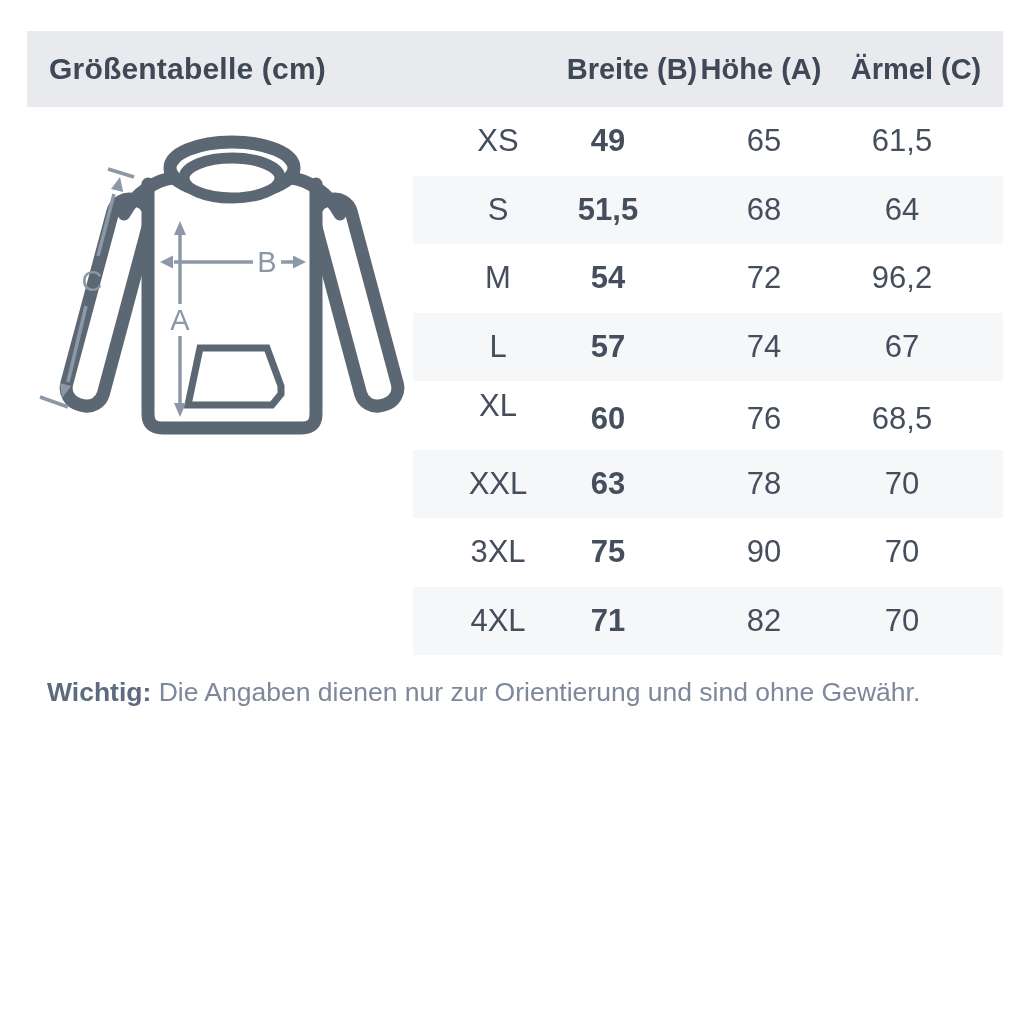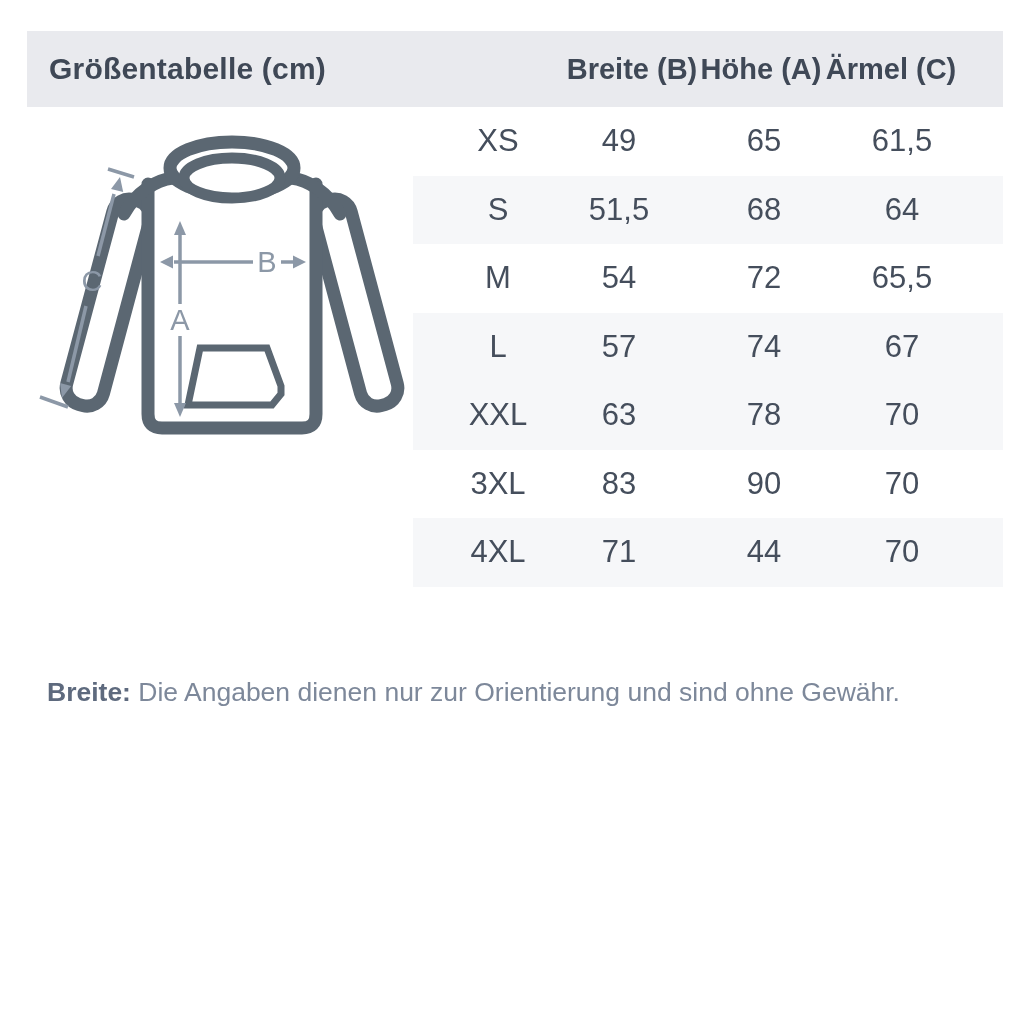--- a/index.html
+++ b/index.html
@@ -10,30 +10,30 @@
   
   .band{position:absolute;left:27px;top:31px;width:976px;height:76px;background:#e9eaee;}
   .band-title{
     position:absolute;left:22px;top:0;height:100%;display:flex;align-items:center;
     font-size:30px;font-weight:bold;color:#3f4856;letter-spacing:0.2px;
   }
   .col-head{
     position:absolute;top:0;height:100%;display:flex;align-items:center;
     transform:translateX(-50%);font-size:29px;font-weight:bold;color:#3f4856;white-space:nowrap;
   }
-  .ch-b{left:557px;margin-left:48px;} .ch-a{left:734px;} .ch-c{left:864px;}
+  .ch-b{left:557px;margin-left:48px;} .ch-a{left:734px;} .ch-c{left:889px;}
   
   .rows{position:absolute;left:413px;top:107px;width:590px;}
   .row{position:relative;width:590px;height:68.5px;}
   .row.striped{background:#f6f7f9;}
   .cell{
     position:absolute;top:0;bottom:0;display:flex;align-items:center;
     transform:translateX(-50%);font-size:31px;color:#454e5c;white-space:nowrap;
   }
-  .c1{left:85px;} .c2{left:206px;} .c3{left:351px;} .c4{left:489px;text-align:right;}
+  .c1{left:85px;} .c2{left:195px;font-weight:bold;} .c3{left:351px;} .c4{left:489px;text-align:right;}
   .row-xl .c1{transform:translateX(-50%) translateY(-9px);}
   .row-xl .c2,.row-xl .c3,.row-xl .c4{transform:translateX(-50%) translateY(4px);}
   
   .diagram{position:absolute;left:30px;top:120px;width:400px;height:340px;}
   
   .note{
     position:absolute;left:47px;top:671px;width:930px;
     font-size:26.5px;line-height:43px;color:#7d889a;
   }
   .note .note-label{font-weight:bold;color:#5e6a7e;}
@@ -104,45 +104,51 @@
     <div class="row striped">
       <span class="cell c1">S</span>
       <span class="cell c2">51,5</span>
       <span class="cell c3">68</span>
       <span class="cell c4">64</span>
     </div>
     <div class="row">
       <span class="cell c1">M</span>
       <span class="cell c2">54</span>
       <span class="cell c3">72</span>
-      <span class="cell c4">65,5</span>
+      <span class="cell c4">96,2</span>
     </div>
     <div class="row striped">
       <span class="cell c1">L</span>
       <span class="cell c2">57</span>
       <span class="cell c3">74</span>
       <span class="cell c4">67</span>
+    </div>
+    <div class="row row-xl">
+      <span class="cell c1">XL</span>
+      <span class="cell c2">60</span>
+      <span class="cell c3">76</span>
+      <span class="cell c4">68,5</span>
     </div>
     <div class="row striped">
       <span class="cell c1">XXL</span>
       <span class="cell c2">63</span>
       <span class="cell c3">78</span>
       <span class="cell c4">70</span>
     </div>
     <div class="row">
       <span class="cell c1">3XL</span>
-      <span class="cell c2">83</span>
+      <span class="cell c2">75</span>
       <span class="cell c3">90</span>
       <span class="cell c4">70</span>
     </div>
     <div class="row striped">
       <span class="cell c1">4XL</span>
       <span class="cell c2">71</span>
-      <span class="cell c3">44</span>
+      <span class="cell c3">82</span>
       <span class="cell c4">70</span>
     </div>
   </div>
 
   <div class="note">
-    <div><span class="note-label">Breite:</span> <span>Die Angaben dienen nur zur Orientierung und sind ohne Gewähr.</span></div>
+    <div><span class="note-label">Wichtig:</span> <span>Die Angaben dienen nur zur Orientierung und sind ohne Gewähr.</span></div>
   </div>
 
 </div>
 
 </body></html>

